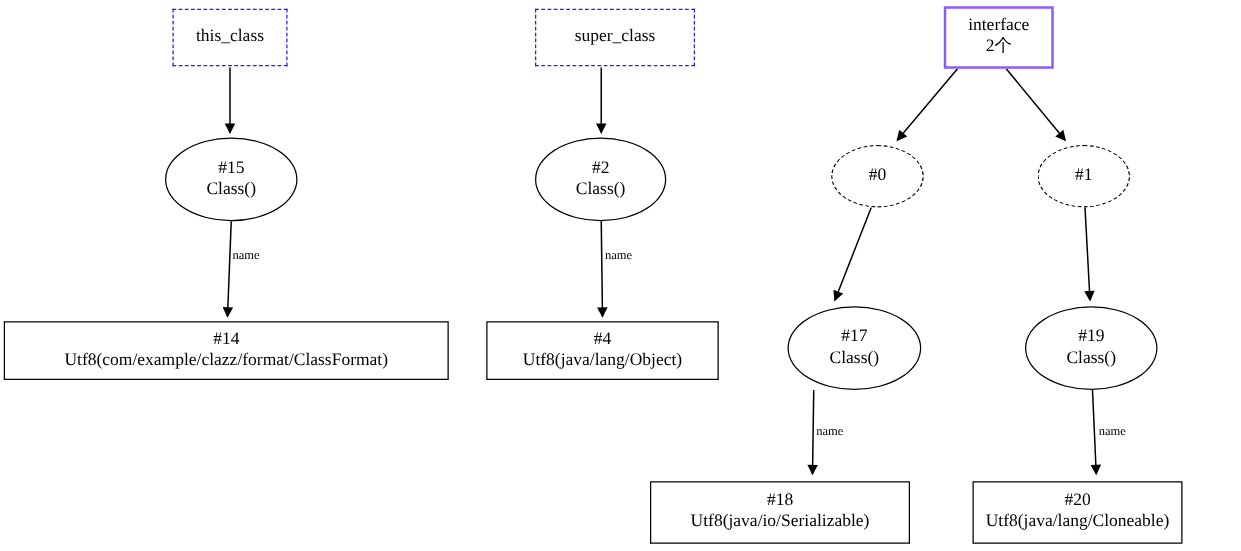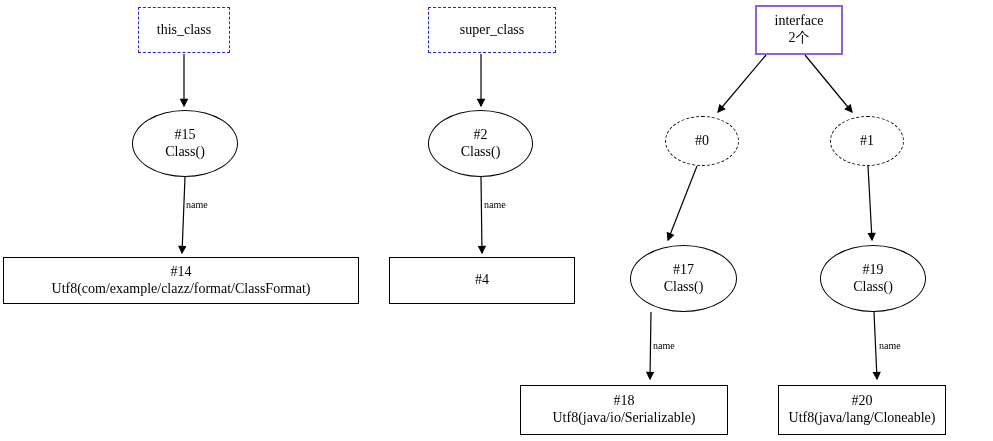--- a/index.html
+++ b/index.html
@@ -63,20 +63,21 @@
     <div class="l1">super_class</div>
   </div>
 
   <div class="node ellipse" style="left:428px;top:110px;width:105px;height:67px">
     <div class="l1">#2</div>
     <div class="l2">Class()</div>
   </div>
 
   <div class="node rect" style="left:389px;top:257px;width:186px;height:47px">
     <div class="l1">#4</div>
+    <div class="l2">Utf8(java/lang/Object)</div>
   </div>
 
   <div class="node blue-solid" style="left:742px;top:5px;width:88px;height:50px">
     <div class="l1">interface</div>
     <div class="l2">2个</div>
   </div>
 
   <div class="node ellipse-dashed" style="left:665px;top:116px;width:74px;height:50px">
     <div class="l1">#0</div>
   </div>

